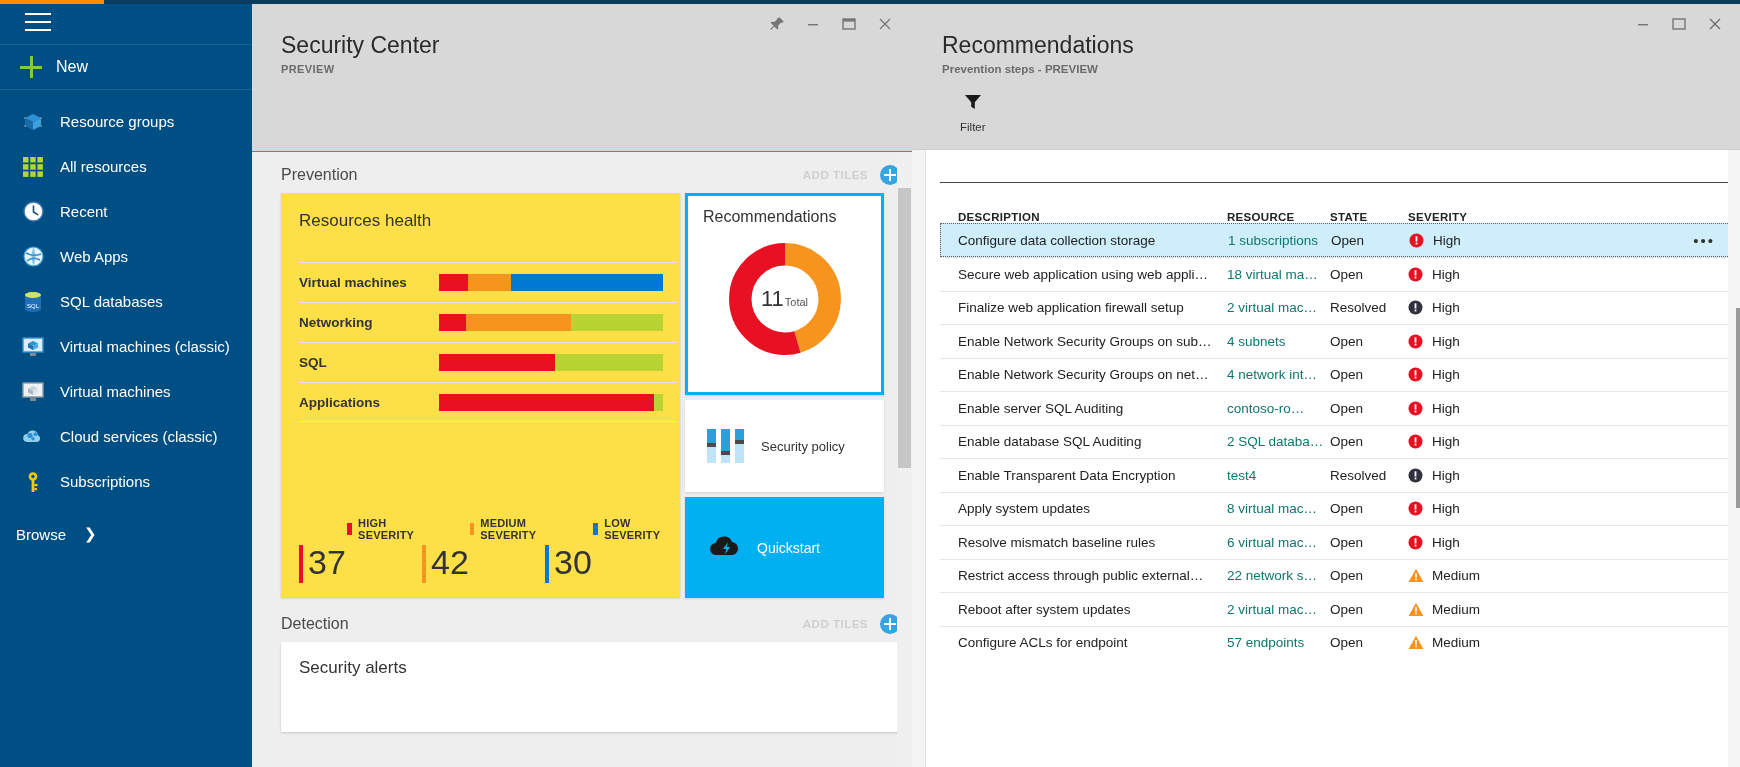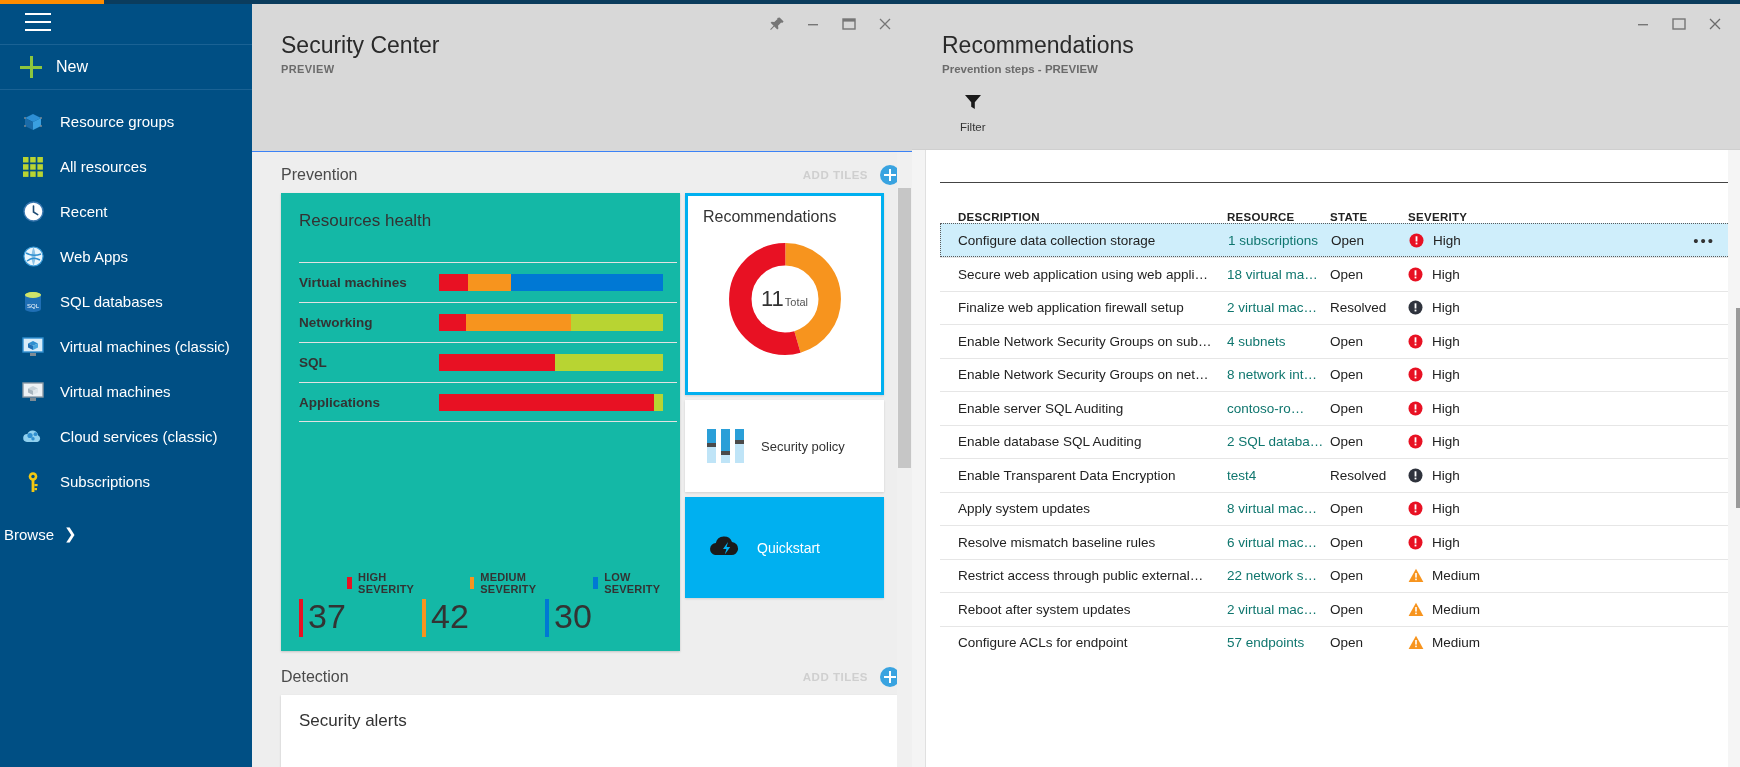--- a/index.html
+++ b/index.html
@@ -34,21 +34,21 @@
   .plus-icon::after { top:50%; left:2px; height:3px; width:22px; margin-top:-1.5px; }
 
   .nav-list { padding-top:9px; }
   .nav-item {
     height:45px; display:flex; align-items:center; gap:14px; padding-left:20px;
     font-size:15px; color:#ffffff; cursor:default;
   }
   .nav-ico { width:26px; height:26px; flex:0 0 26px; display:flex; align-items:center; justify-content:center; }
   .nav-label { white-space:nowrap; }
   .nav-browse {
-    height:48px; display:flex; align-items:center; gap:10px; padding-left:4px;
+    height:48px; display:flex; align-items:center; gap:18px; padding-left:16px;
     font-size:15px; margin-top:6px;
   }
   .chev { font-size:15px; }
 
   
   .blade-sc {
     position:absolute; top:4px; left:252px; width:660px; height:763px;
     background:#eeeeee; overflow:hidden;
   }
   .blade-head {
@@ -69,21 +69,21 @@
   .addtiles .atlabel { font-size:11.5px; font-weight:bold; color:#cfcfcf; letter-spacing:.5px; }
   .atplus { width:20px; height:20px; border-radius:50%; background:#39a3e0; position:relative; }
   .atplus::before, .atplus::after { content:""; position:absolute; background:#ffffff; }
   .atplus::before { left:50%; top:4px; width:2px; height:12px; margin-left:-1px; }
   .atplus::after { top:50%; left:4px; height:2px; width:12px; margin-top:-1px; }
 
   .tiles-row { display:flex; gap:5px; padding:0 12px 0 29px; align-items:flex-start; }
 
   
   .tile-health {
-    width:399px; height:458px; background:#14b8a6; position:relative;
+    width:399px; height:404px; background:#fde047; position:relative;
     box-shadow:0 1px 2px rgba(0,0,0,.18);
   }
   .th-title { font-size:17px; color:#333; padding:18px 0 0 18px; }
   .hrows { padding:0 3px 0 18px; margin-top:31px; }
   .hrow {
     display:flex; align-items:center; height:40px;
     border-top:1px solid #e2e2e2;
   }
   .hrow:last-child { border-bottom:1px solid #e2e2e2; }
   .hlabel { width:140px; font-size:13.5px; font-weight:bold; color:#333; }
@@ -590,21 +590,21 @@
                     <rect x="6.6" y="3.3" width="1.8" height="5.2" fill="#fff"></rect>
                     <rect x="6.6" y="9.6" width="1.8" height="1.8" fill="#fff"></rect>
                   </svg></span>
                 <span>High</span>
               </span>
             </div>
             <div class="c-dots"></div>
           </div>
           <div class="trow">
             <div class="c-desc">Enable Network Security Groups on net…</div>
-            <div class="c-res">8 network int…</div>
+            <div class="c-res">4 network int…</div>
             <div class="c-state">Open</div>
             <div class="c-sev">
               <span class="sev-cellwrap">
                 <span class="sev-ico"><svg width="15" height="15" viewBox="0 0 15 15">
                     <circle cx="7.5" cy="7.5" r="7" fill="#e81123"></circle>
                     <rect x="6.6" y="3.3" width="1.8" height="5.2" fill="#fff"></rect>
                     <rect x="6.6" y="9.6" width="1.8" height="1.8" fill="#fff"></rect>
                   </svg></span>
                 <span>High</span>
               </span>

